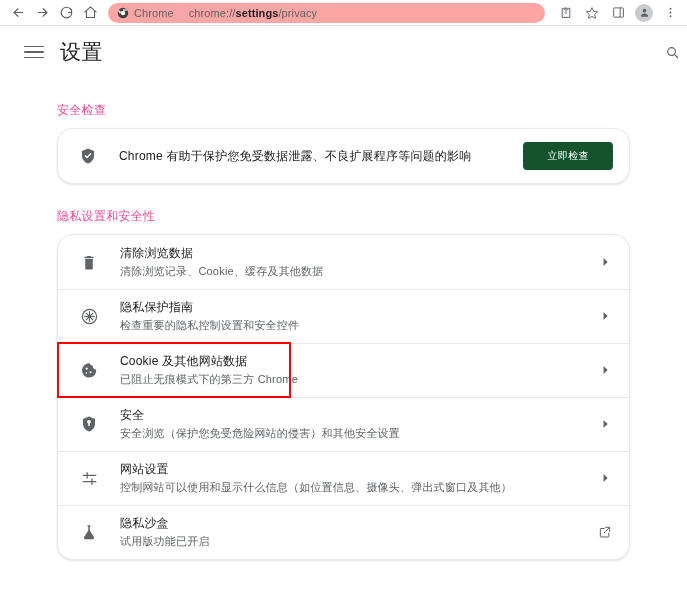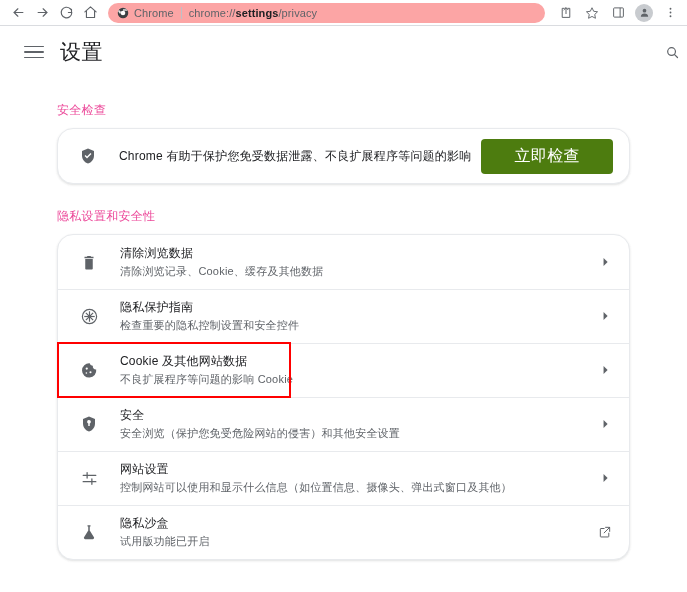--- a/index.html
+++ b/index.html
@@ -120,24 +120,24 @@
     display: flex; align-items: center;
     height: 54px; padding: 0 16px 0 21px;
   }
   .safety-icon { width: 18px; height: 18px; color: #5f6368; flex: 0 0 auto; display: flex; }
   .safety-text {
     flex: 1 1 auto; margin-left: 22px;
     font-size: 12px; color: #202124; letter-spacing: 0.2px;
   }
   .safety-btn {
     flex: 0 0 auto;
-    background: #4d7c0f; color: #ffffff;
+    background: #14532d; color: #ffffff;
     border: none; border-radius: 4px;
-    font-size: 16px; font-family: inherit;
-    padding: 7px 33px;
+    font-size: 10px; font-family: inherit;
+    padding: 7px 24px;
     letter-spacing: 0.4px;
     cursor: pointer;
   }
 
   
   .prow {
     display: flex; align-items: center;
     padding: 0 16px 0 21px;
     height: 54px;
     position: relative;
@@ -335,21 +335,21 @@
           <span class="prow-icon">
             <svg width="18" height="18" viewBox="0 0 24 24" fill="#5f6368">
               <path d="M21.6 11.2a4 4 0 0 1-4.4-5 4 4 0 0 1-4.3-3.1A9.5 9.5 0 1 0 21.6 11.2z"></path>
               <circle cx="9" cy="10" r="1.5" fill="#ffffff"></circle>
               <circle cx="14" cy="15" r="1.4" fill="#ffffff"></circle>
               <circle cx="8.5" cy="16" r="1.1" fill="#ffffff"></circle>
             </svg>
           </span>
           <span class="prow-texts">
             <span class="prow-title" style="display: block;">Cookie 及其他网站数据</span>
-            <span class="prow-sub" style="display: block;">不良扩展程序等问题的影响 Cookie</span>
+            <span class="prow-sub" style="display: block;">已阻止无痕模式下的第三方 Chrome</span>
           </span>
           <span class="prow-arrow">
             <svg width="14" height="14" viewBox="0 0 24 24" fill="#5f6368">
               <polygon points="9.5,5 9.5,19 16.5,12"></polygon>
             </svg>
           </span>
         </div>
         <div class="prow">
           <span class="prow-icon">
             <svg width="18" height="18" viewBox="0 0 24 24" fill="#5f6368">

